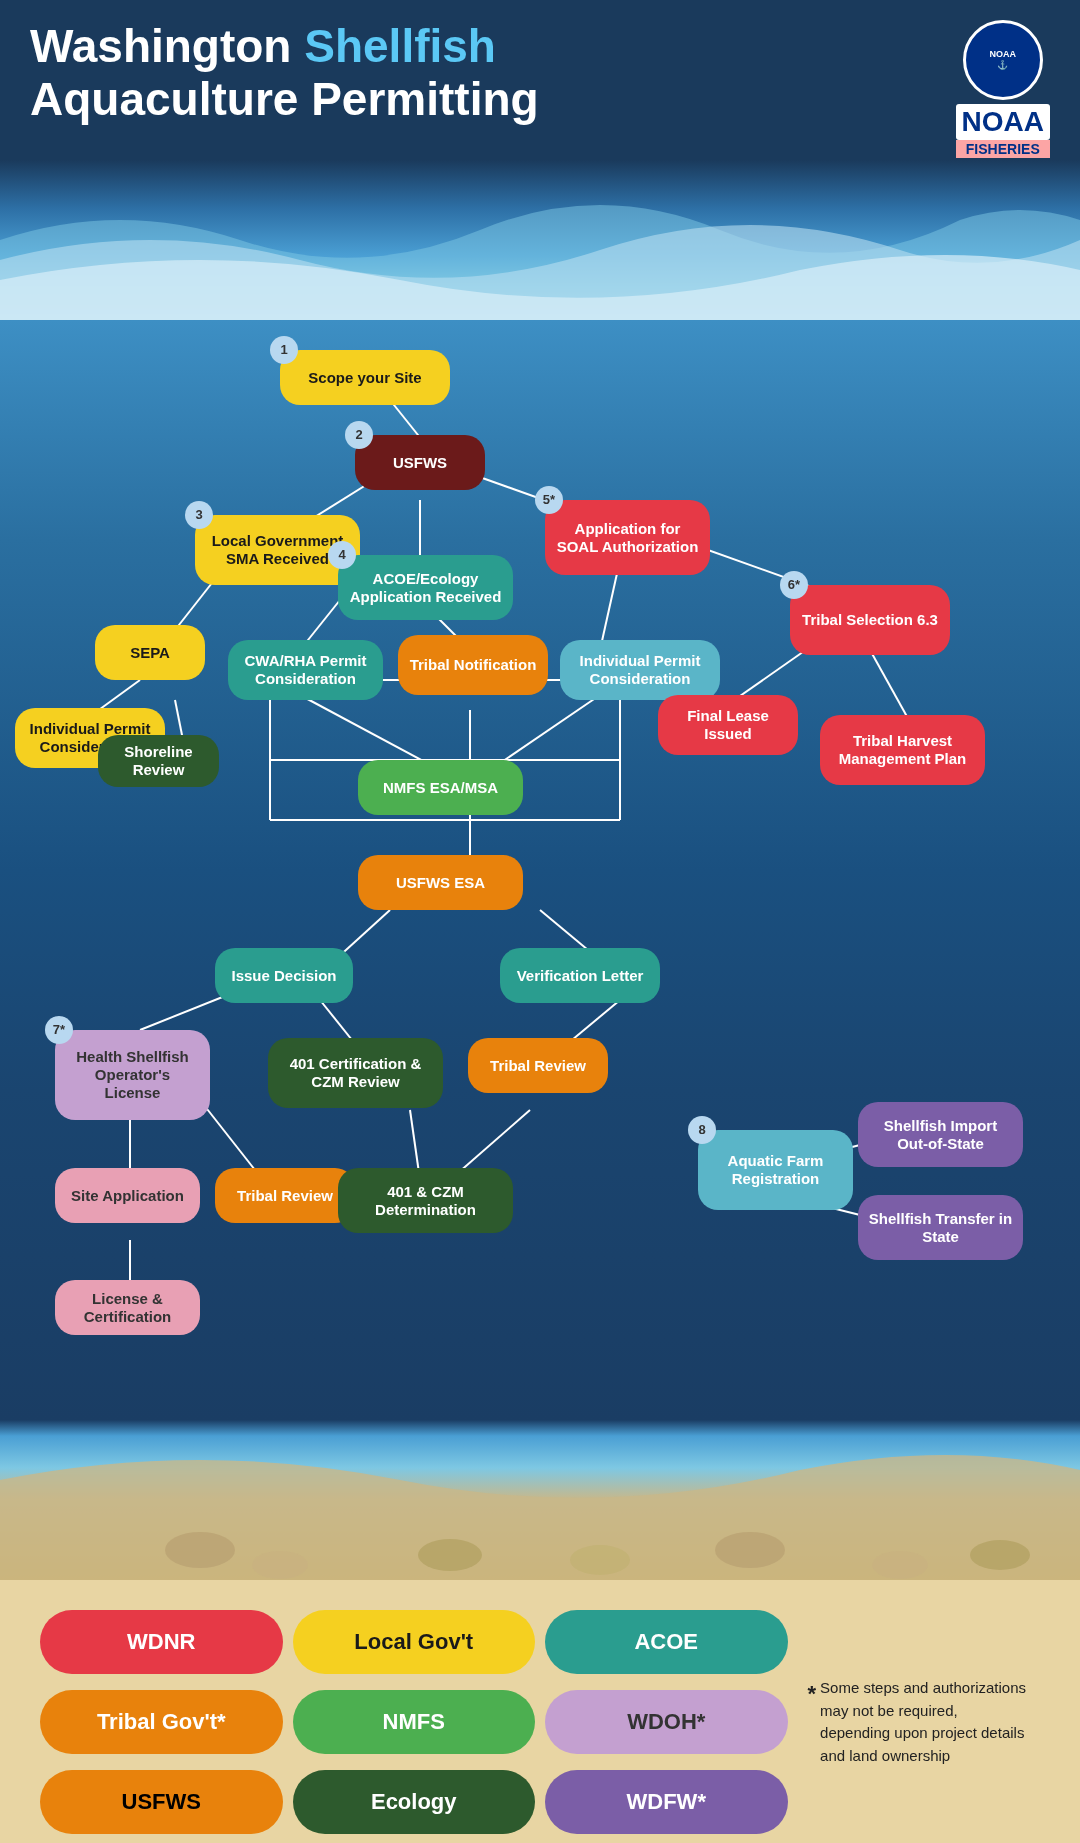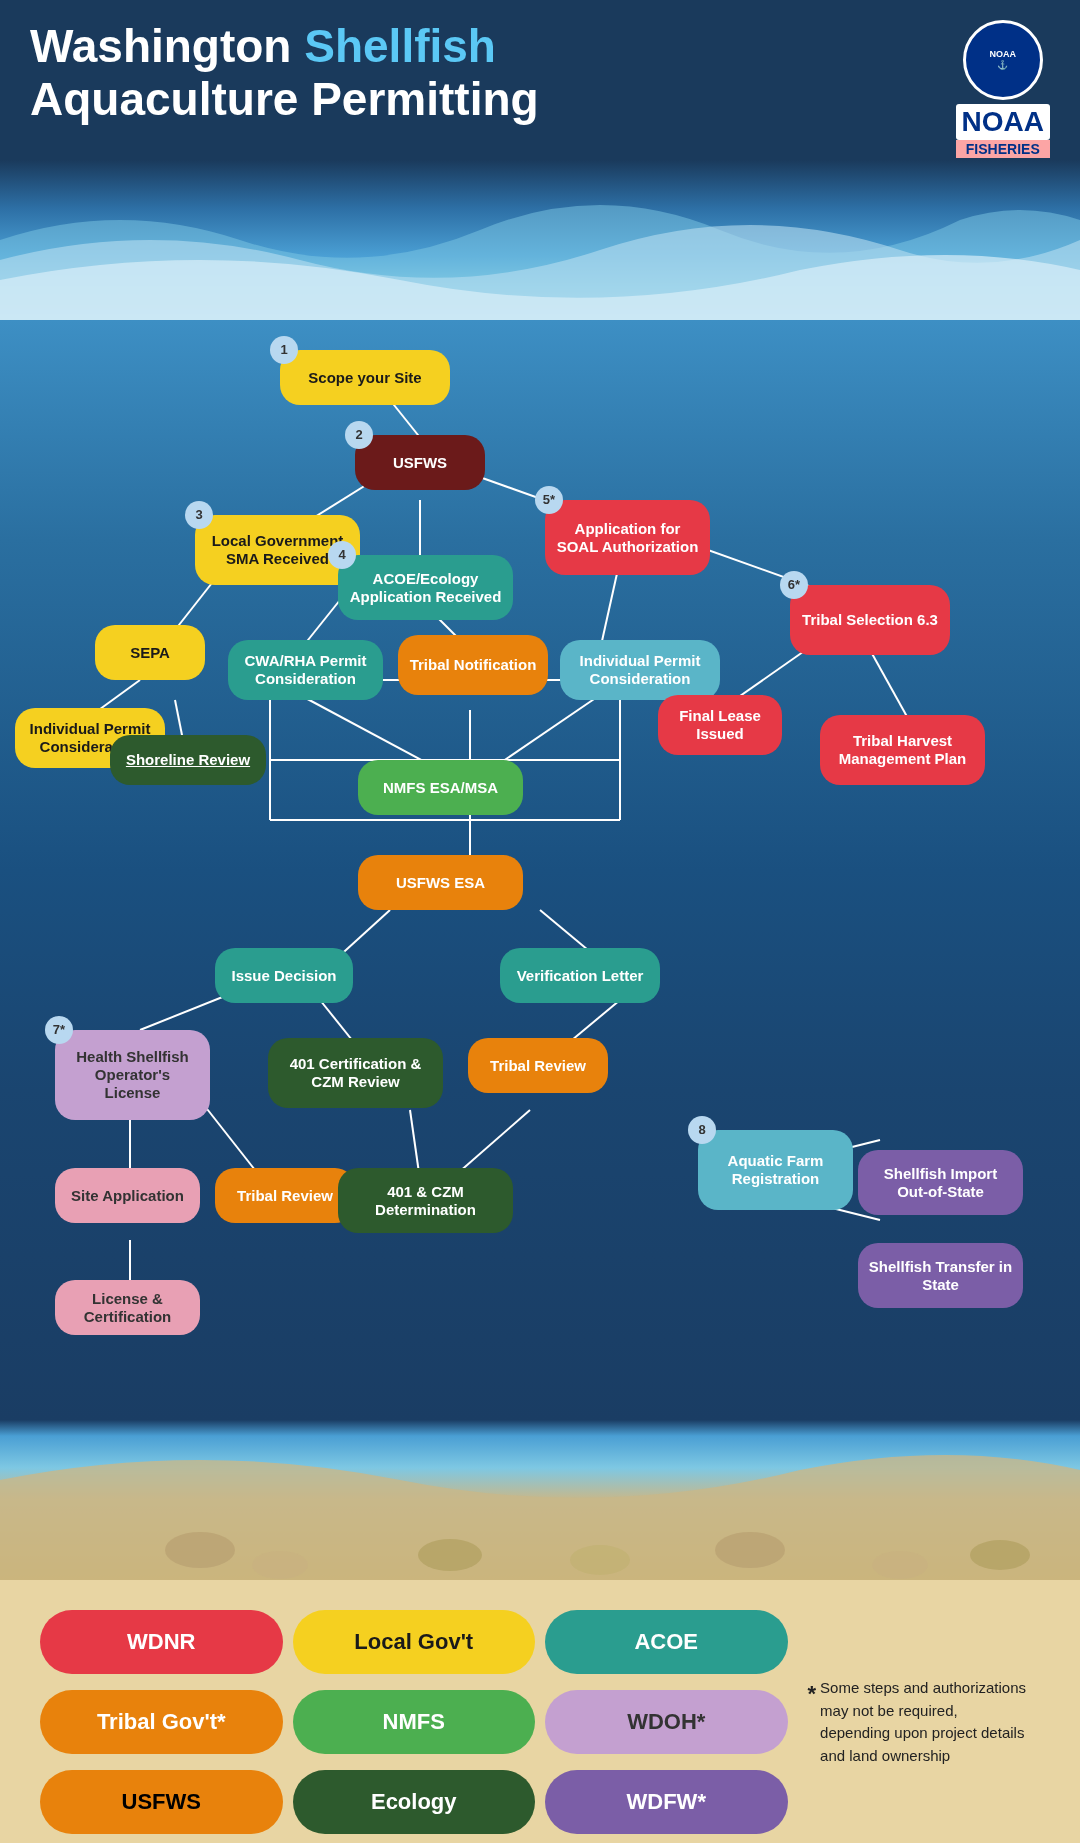--- a/index.html
+++ b/index.html
@@ -169,21 +169,21 @@
     
     .yellow { background: #f5d020; color: #1a1a1a; }
     .dark-red { background: #6b1a1a; color: #fff; }
     .teal { background: #2a9d8f; color: #fff; }
     .orange { background: #e8820c; color: #fff; }
     .green { background: #4caf50; color: #fff; }
     .dark-green { background: #2d5a2d; color: #fff; }
     .red { background: #e63946; color: #fff; }
     .pink { background: #e8a0b4; color: #333; }
     .light-teal { background: #5ab5c8; color: #fff; }
-    .purple { background: #7b5ea7; color: #fff; margin-top: 48px; }
+    .purple { background: #7b5ea7; color: #fff; }
     .light-purple { background: #c4a0d0; color: #333; }
 
     svg.lines {
       position: absolute;
       top: 0; left: 0;
       width: 100%; height: 100%;
       z-index: 5;
       pointer-events: none;
     }
     svg.lines line, svg.lines path {
@@ -327,25 +327,25 @@
 
   <div class="node red" style="left:790px; top:265px; width:160px; min-height:70px;">
     <div class="node-number">6*</div>
     <span>Tribal Selection 6.3</span>
   </div>
 
   <div class="node yellow" style="left:15px; top:388px; width:150px; min-height:60px;">
     <span>Individual Permit Consideration</span>
   </div>
 
-  <div class="node dark-green" style="left:110px; top:415px; width:156px; min-height:50px;text-decoration:underline;">
+  <div class="node dark-green" style="left:98px; top:415px; width:121px; min-height:50px;">
     <span>Shoreline Review</span>
   </div>
 
-  <div class="node red" style="left:658px; top:375px; width:124px; min-height:60px;">
+  <div class="node red" style="left:658px; top:375px; width:140px; min-height:60px;">
     <span>Final Lease Issued</span>
   </div>
 
   <div class="node red" style="left:820px; top:395px; width:165px; min-height:70px;">
     <span>Tribal Harvest Management Plan</span>
   </div>
 
   <div class="node green" style="left:358px; top:440px; width:165px; min-height:55px;">
     <span>NMFS ESA/MSA</span>
   </div>

